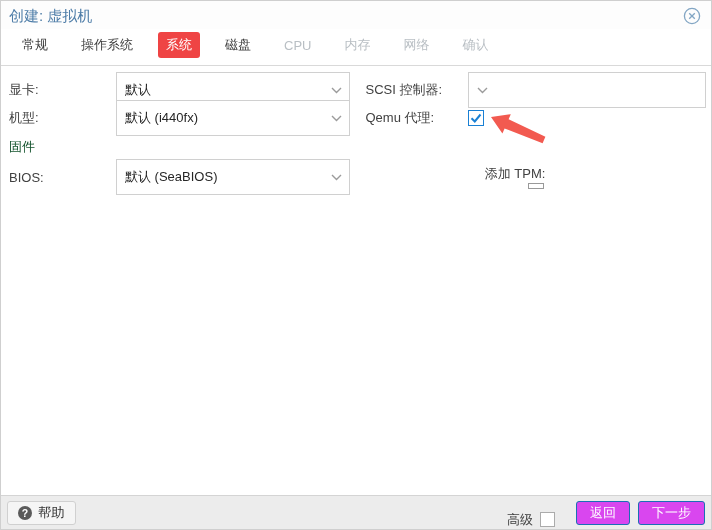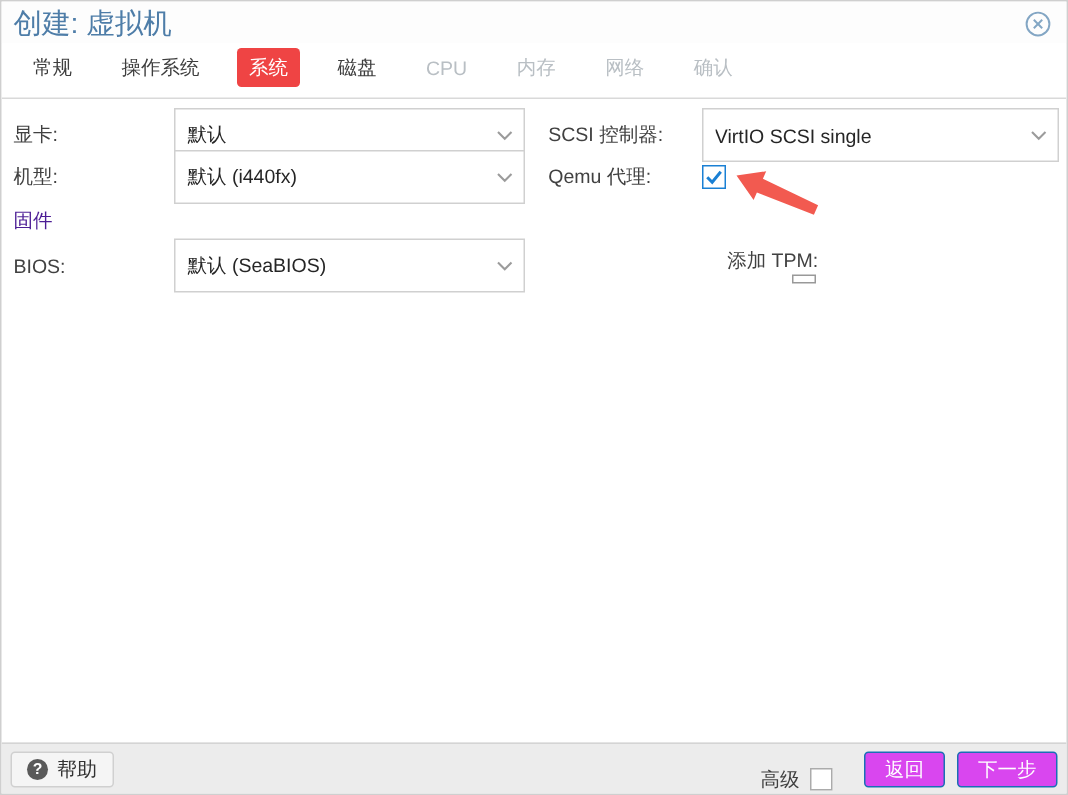--- a/index.html
+++ b/index.html
@@ -5,37 +5,37 @@
   * { margin:0; padding:0; box-sizing:border-box; }
   html,body { width:712px; height:530px; }
   body {
     font-family:"Liberation Sans","DejaVu Sans",sans-serif;
     font-size:13px; color:#404040; background:#fff;
   }
   .dialog { position:relative; width:712px; height:530px; background:#fff; border:1px solid #cfcfcf; overflow:hidden; }
 
   
   .header { display:flex; align-items:center; justify-content:space-between; height:28px; padding:2px 10px 0 8px; background:#fdfdfd; }
-  .title { color:#4e7da8; font-size:19px; }
+  .title { color:#4e7da8; font-size:15px; }
   .close-btn { width:18px; height:18px; cursor:pointer; display:flex; align-items:center; justify-content:center; }
 
   
   .tabbar { display:flex; align-items:center; gap:17px; padding:3px 0 7px 13px; border-bottom:1px solid #d9d9d9; background:#fff; }
   .tab { padding:4px 8px; border-radius:3px; color:#3e3e3e; cursor:pointer; white-space:nowrap; }
   .tab.active { background:#ef4444; color:#fff; }
   .tab.disabled { color:#b9bfc4; cursor:default; }
 
   
   .form { display:flex; gap:16px; padding:12px 5px 0 8px; }
   .col { flex:1; min-width:0; }
   .row { display:flex; align-items:center; height:24px; margin-bottom:4px; }
   .row .lbl { flex-shrink:0; color:#414141; }
   .col-left .lbl { width:107px; }
   .col-right .lbl { width:102px; }
-  .heading-row { height:16px; margin:9px 0 10px 0; display:flex; align-items:center; color:#4c1d95; }
+  .heading-row { height:16px; margin:9px 0 10px 0; display:flex; align-items:center; color:#14532d; }
   .combo { flex:1; height:36px; border:1px solid #d0d0d0; background:#fff; display:flex; align-items:center; justify-content:space-between; padding:0 7px 0 8px; cursor:pointer; }
   .combo .val { color:#262626; white-space:nowrap; overflow:hidden; }
   .checkbox { width:16px; height:16px; background:#fff; border:1px solid #999; position:relative; cursor:pointer; display:inline-flex; align-items:center; justify-content:center; }
   .checkbox.checked { border-color:#1a80d4; }
   .checkbox svg { display:none; }
   .checkbox.checked svg { display:block; }
   .row-tpm { margin-top:35px;flex-direction:column; }
 
   
   .arrow-annotation { position:absolute; left:487px; top:110px; width:64px; height:36px; pointer-events:none; }
@@ -106,21 +106,20 @@
               <polyline points="1,1 5.5,5.5 10,1" fill="none" stroke="#9b9b9b" stroke-width="1.4"></polyline>
             </svg>
         </div>
       </div>
     </div>
 
     <div class="col col-right">
       <div class="row">
         <span class="lbl">SCSI 控制器:</span>
         <div class="combo">
-          <span class="val">VirtIO SCSI single</span>
           <svg width="11" height="7" viewBox="0 0 11 7">
               <polyline points="1,1 5.5,5.5 10,1" fill="none" stroke="#9b9b9b" stroke-width="1.4"></polyline>
             </svg>
         </div>
       </div>
       <div class="row">
         <span class="lbl">Qemu 代理:</span>
         <span class="checkbox checked" aria-checked="true">
           <svg width="14" height="14" viewBox="0 0 14 14">
               <path d="M2.5 7.2 L5.8 10.5 L11.5 3.5" fill="none" stroke="#1a80d4" stroke-width="2"></path>

